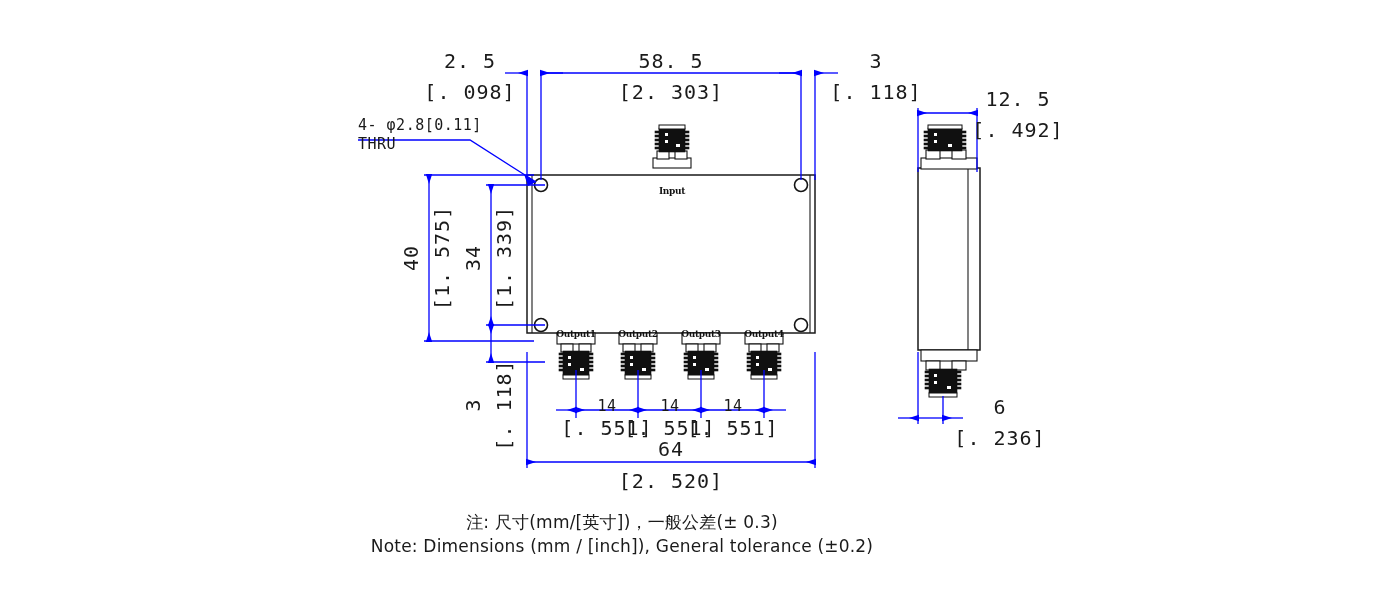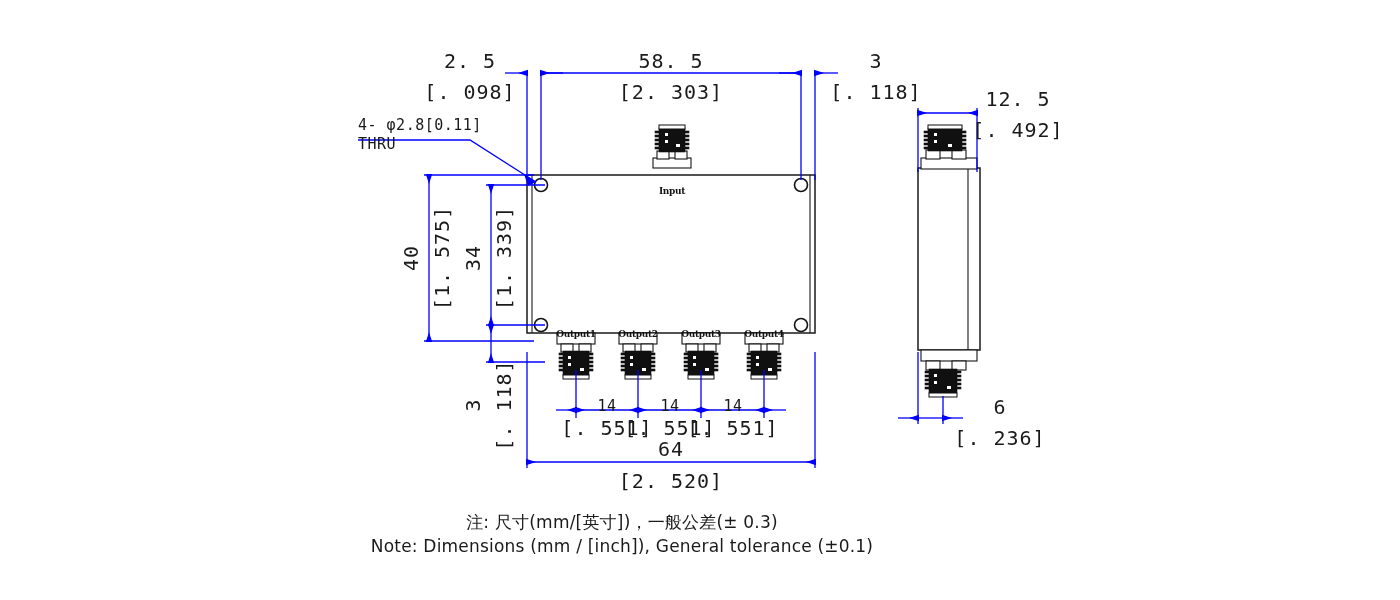--- a/index.html
+++ b/index.html
@@ -329,16 +329,16 @@
       <line x1="943" y1="418" x2="963" y2="418" class="dimline" marker-start="url(#arrL)"></line>
       <line x1="918" y1="418" x2="943" y2="418" class="dimline"></line>
     </g>
     <text x="1000" y="414" text-anchor="middle" class="dim-text">6</text>
     <text x="1000" y="445" text-anchor="middle" class="dim-text">[. 236]</text>
 
   </svg>
 
   <div class="note-block">
     <div class="note-line">注: 尺寸(mm/[英寸])，一般公差(± 0.3)</div>
-    <div class="note-line">Note: Dimensions (mm / [inch]), General tolerance (±0.1)</div>
+    <div class="note-line">Note: Dimensions (mm / [inch]), General tolerance (±0.2)</div>
   </div>
 
 </div>
 
 </body></html>

